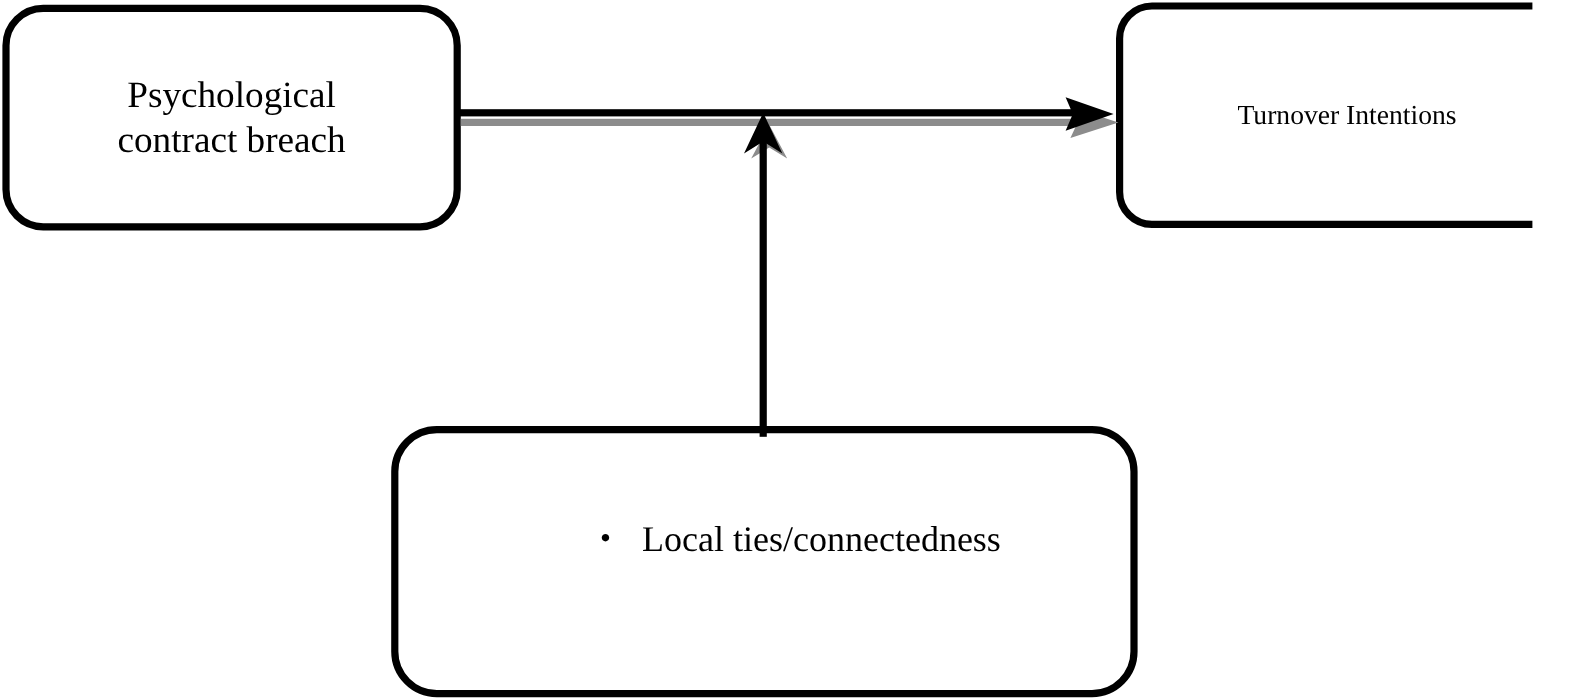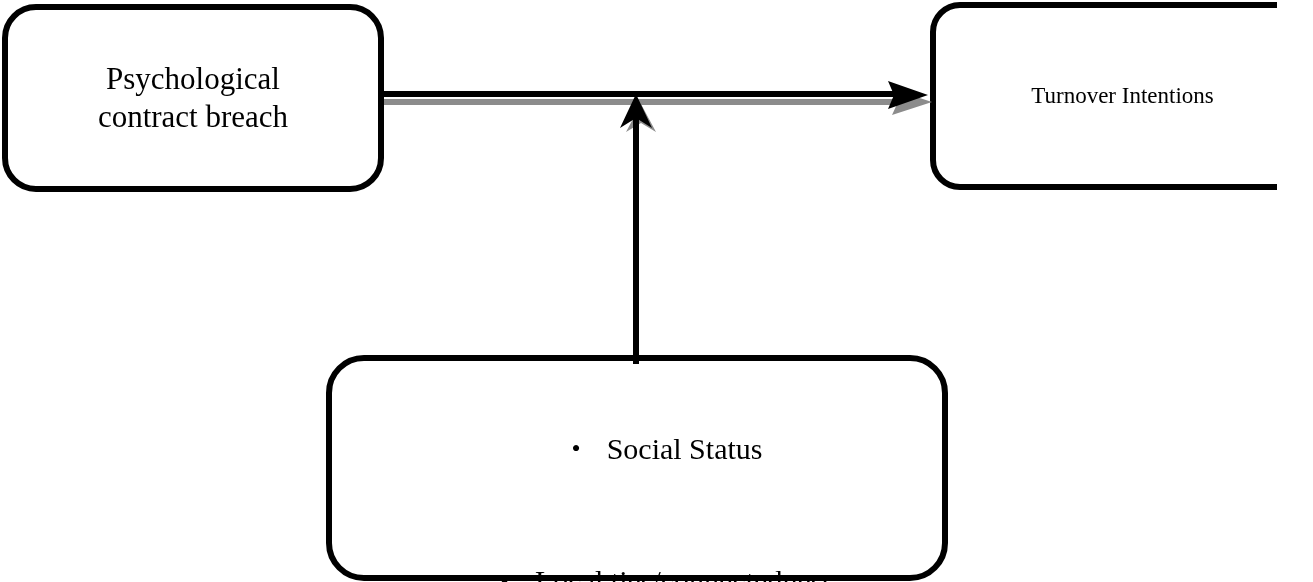--- a/index.html
+++ b/index.html
@@ -119,23 +119,20 @@
 contract breach</div>
   </div>
 
   <div class="node-box" id="box-outcome">
     <div class="node-label">Turnover Intentions</div>
   </div>
 
   <div class="node-box" id="box-moderator">
     <ul class="moderator-list">
       <li>
-        <span class="bullet-dot">•</span><span class="bullet-gap"></span><span>Social Status</span>
-      </li>
-      <li>
         <span class="bullet-dot">•</span><span class="bullet-gap"></span><span>Local ties/connectedness</span>
       </li>
 
     </ul>
   </div>
 
   <svg id="arrow-main" viewBox="0 0 556 40">
 
     <g>
       <rect x="4" y="19" width="516" height="6" fill="#8C8C8C"></rect>

